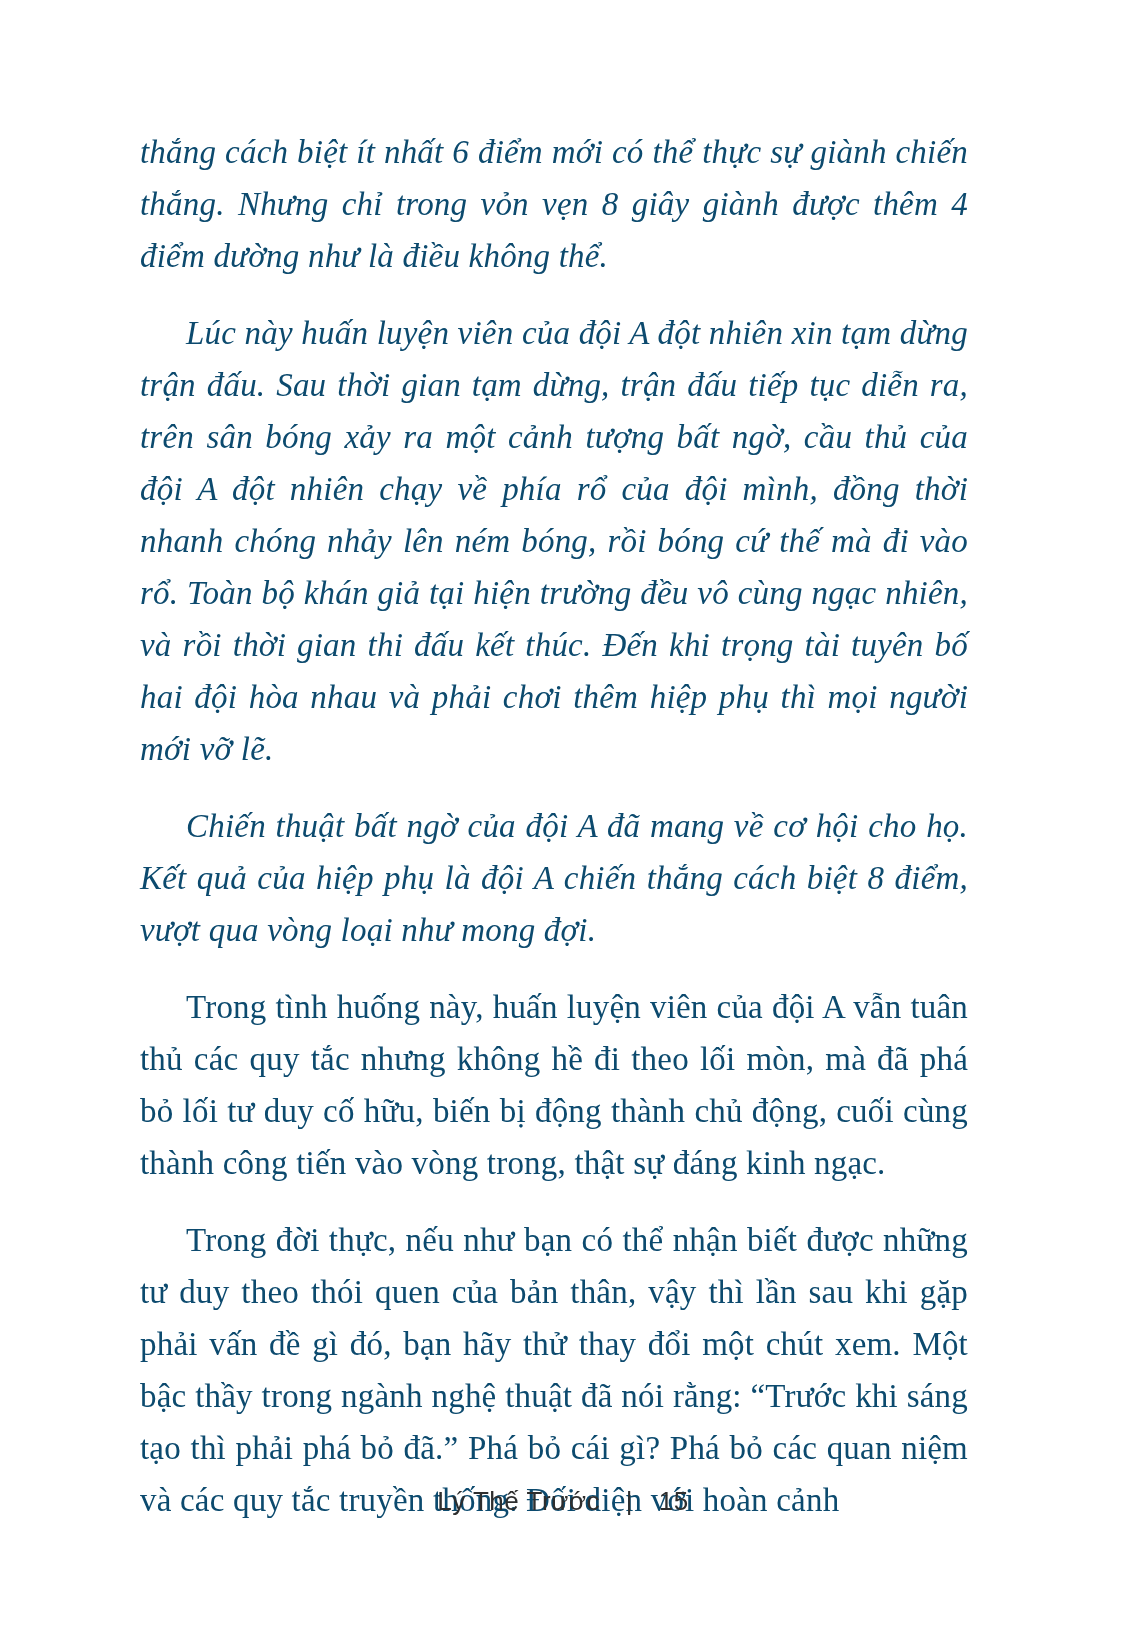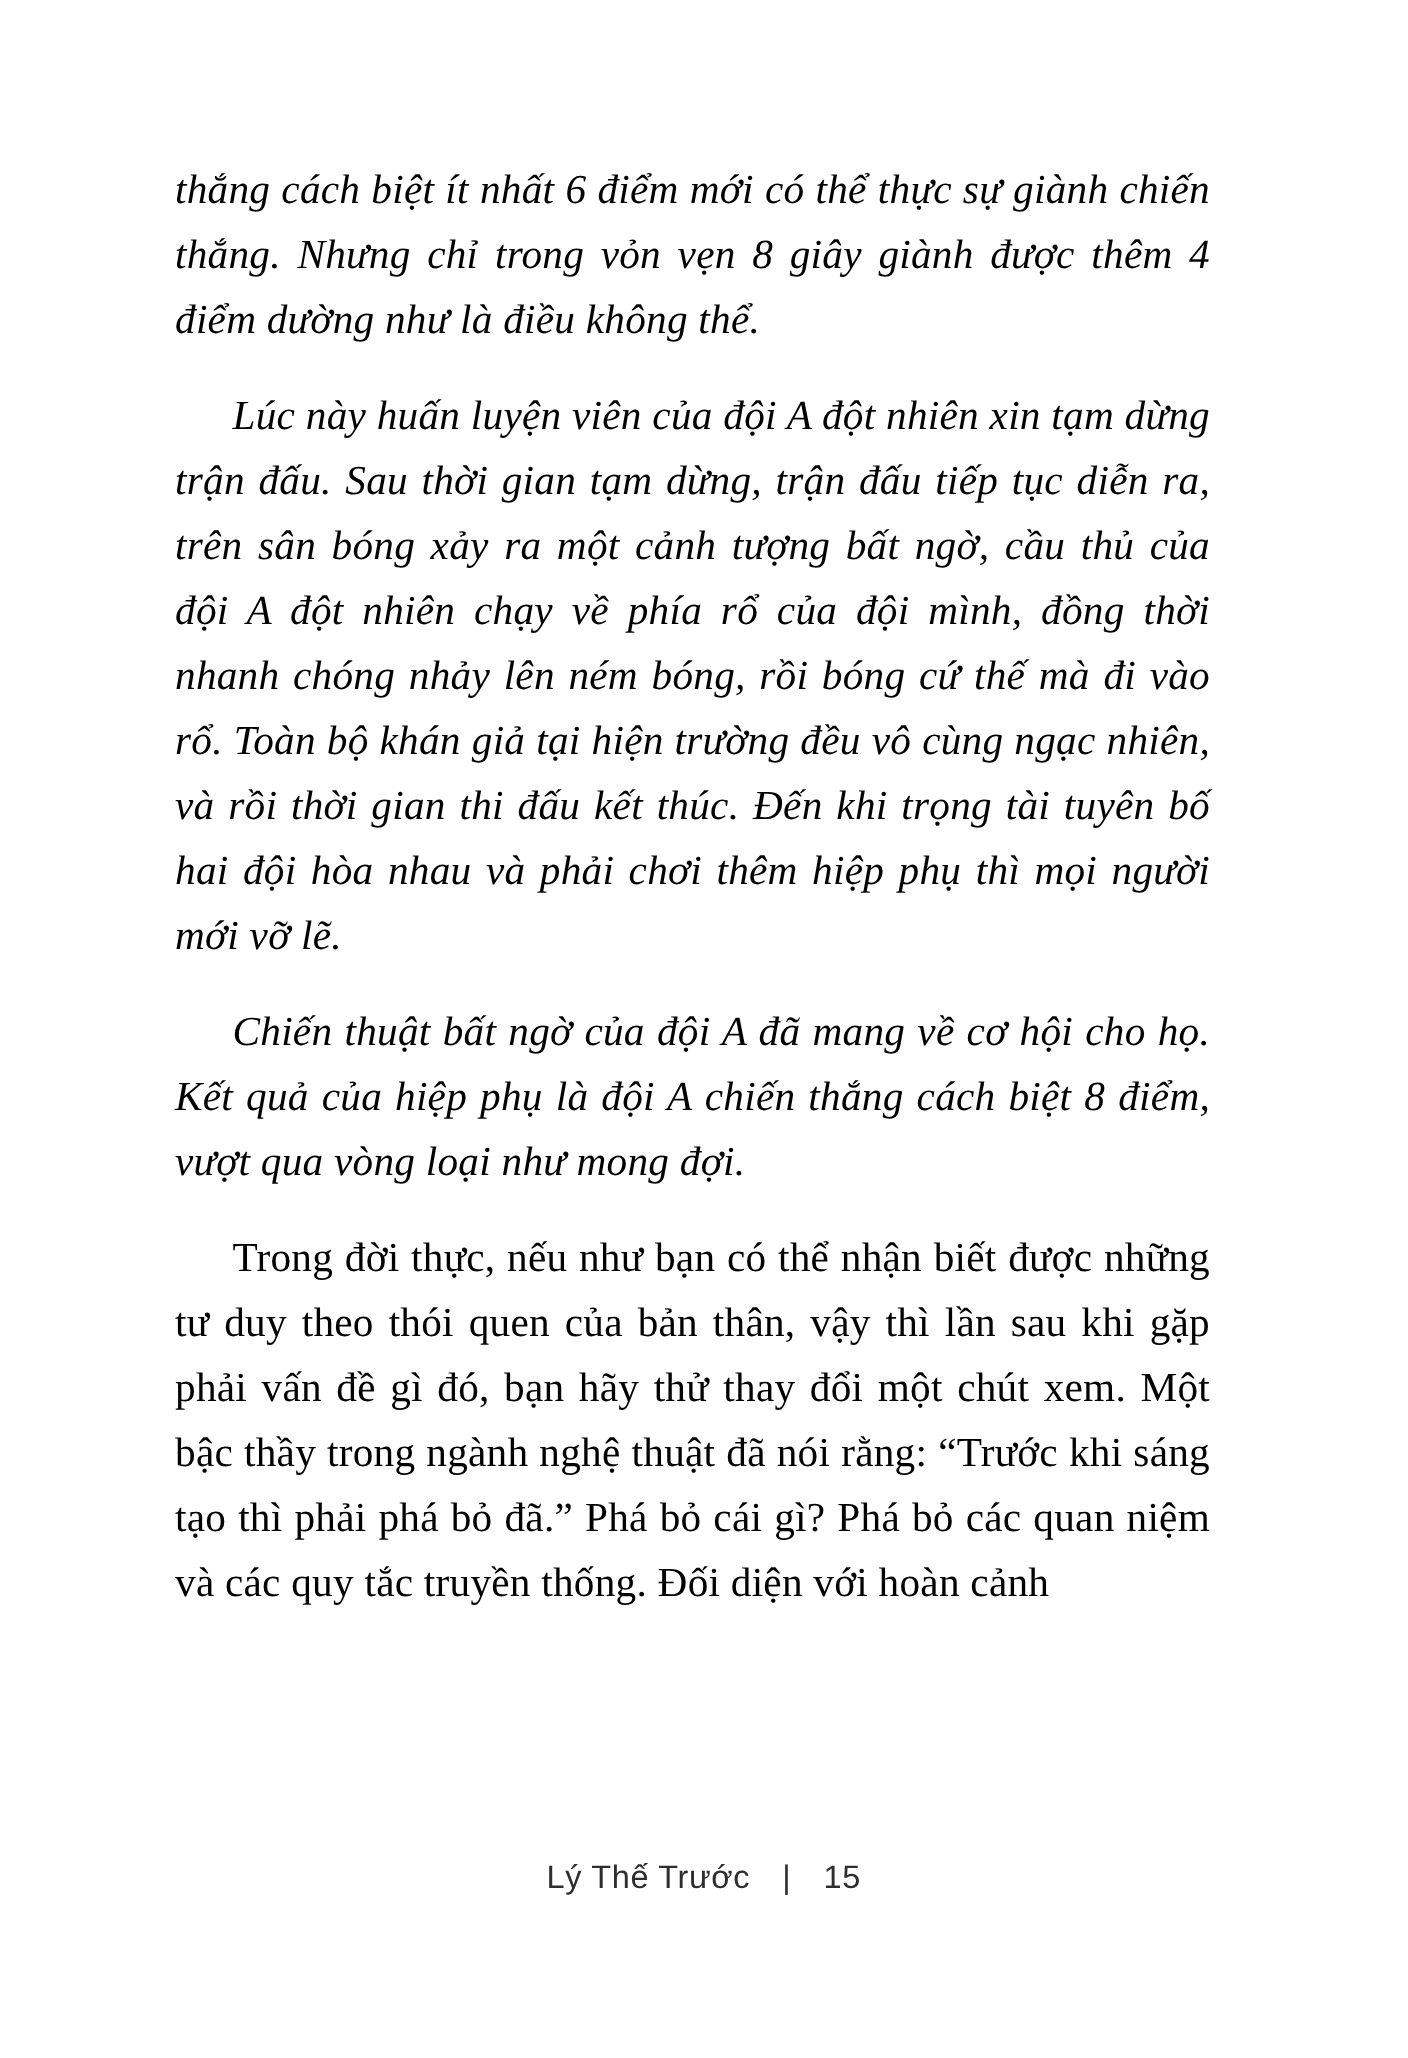--- a/index.html
+++ b/index.html
@@ -17,21 +17,21 @@
   }
   .content {
     position: absolute;
     left: 140px;
     top: 126px;
     width: 828px;
   }
   .para {
     font-size: 33px;
     line-height: 52px;
-    color: #000000;
+    color: #0c4a6e;
     text-align: justify;
     text-indent: 46px;
     margin: 0 0 25px 0;
     letter-spacing: 0.2px;
   }
   .italic {
     font-style: italic;
   }
   .noindent {
     text-indent: 0;
@@ -58,20 +58,21 @@
 </style>
 </head>
 <body>
 
 <div class="page">
 
   <div class="content">
     <p class="para italic noindent">thắng cách biệt ít nhất 6 điểm mới có thể thực sự giành chiến thắng. Nhưng chỉ trong vỏn vẹn 8 giây giành được thêm 4 điểm dường như là điều không thể.</p>
     <p class="para italic">Lúc này huấn luyện viên của đội A đột nhiên xin tạm dừng trận đấu. Sau thời gian tạm dừng, trận đấu tiếp tục diễn ra, trên sân bóng xảy ra một cảnh tượng bất ngờ, cầu thủ của đội A đột nhiên chạy về phía rổ của đội mình, đồng thời nhanh chóng nhảy lên ném bóng, rồi bóng cứ thế mà đi vào rổ. Toàn bộ khán giả tại hiện trường đều vô cùng ngạc nhiên, và rồi thời gian thi đấu kết thúc. Đến khi trọng tài tuyên bố hai đội hòa nhau và phải chơi thêm hiệp phụ thì mọi người mới vỡ lẽ.</p>
     <p class="para italic">Chiến thuật bất ngờ của đội A đã mang về cơ hội cho họ. Kết quả của hiệp phụ là đội A chiến thắng cách biệt 8 điểm, vượt qua vòng loại như mong đợi.</p>
+    <p class="para">Trong tình huống này, huấn luyện viên của đội A vẫn tuân thủ các quy tắc nhưng không hề đi theo lối mòn, mà đã phá bỏ lối tư duy cố hữu, biến bị động thành chủ động, cuối cùng thành công tiến vào vòng trong, thật sự đáng kinh ngạc.</p>
     <p class="para">Trong đời thực, nếu như bạn có thể nhận biết được những tư duy theo thói quen của bản thân, vậy thì lần sau khi gặp phải vấn đề gì đó, bạn hãy thử thay đổi một chút xem. Một bậc thầy trong ngành nghệ thuật đã nói rằng: “Trước khi sáng tạo thì phải phá bỏ đã.” Phá bỏ cái gì? Phá bỏ các quan niệm và các quy tắc truyền thống. Đối diện với hoàn cảnh</p>
   </div>
 
   <div class="footer">
     <span class="author">Lý Thế Trước</span>
     <span class="sep">|</span>
     <span class="pagenum">15</span>
   </div>
 
 </div>

